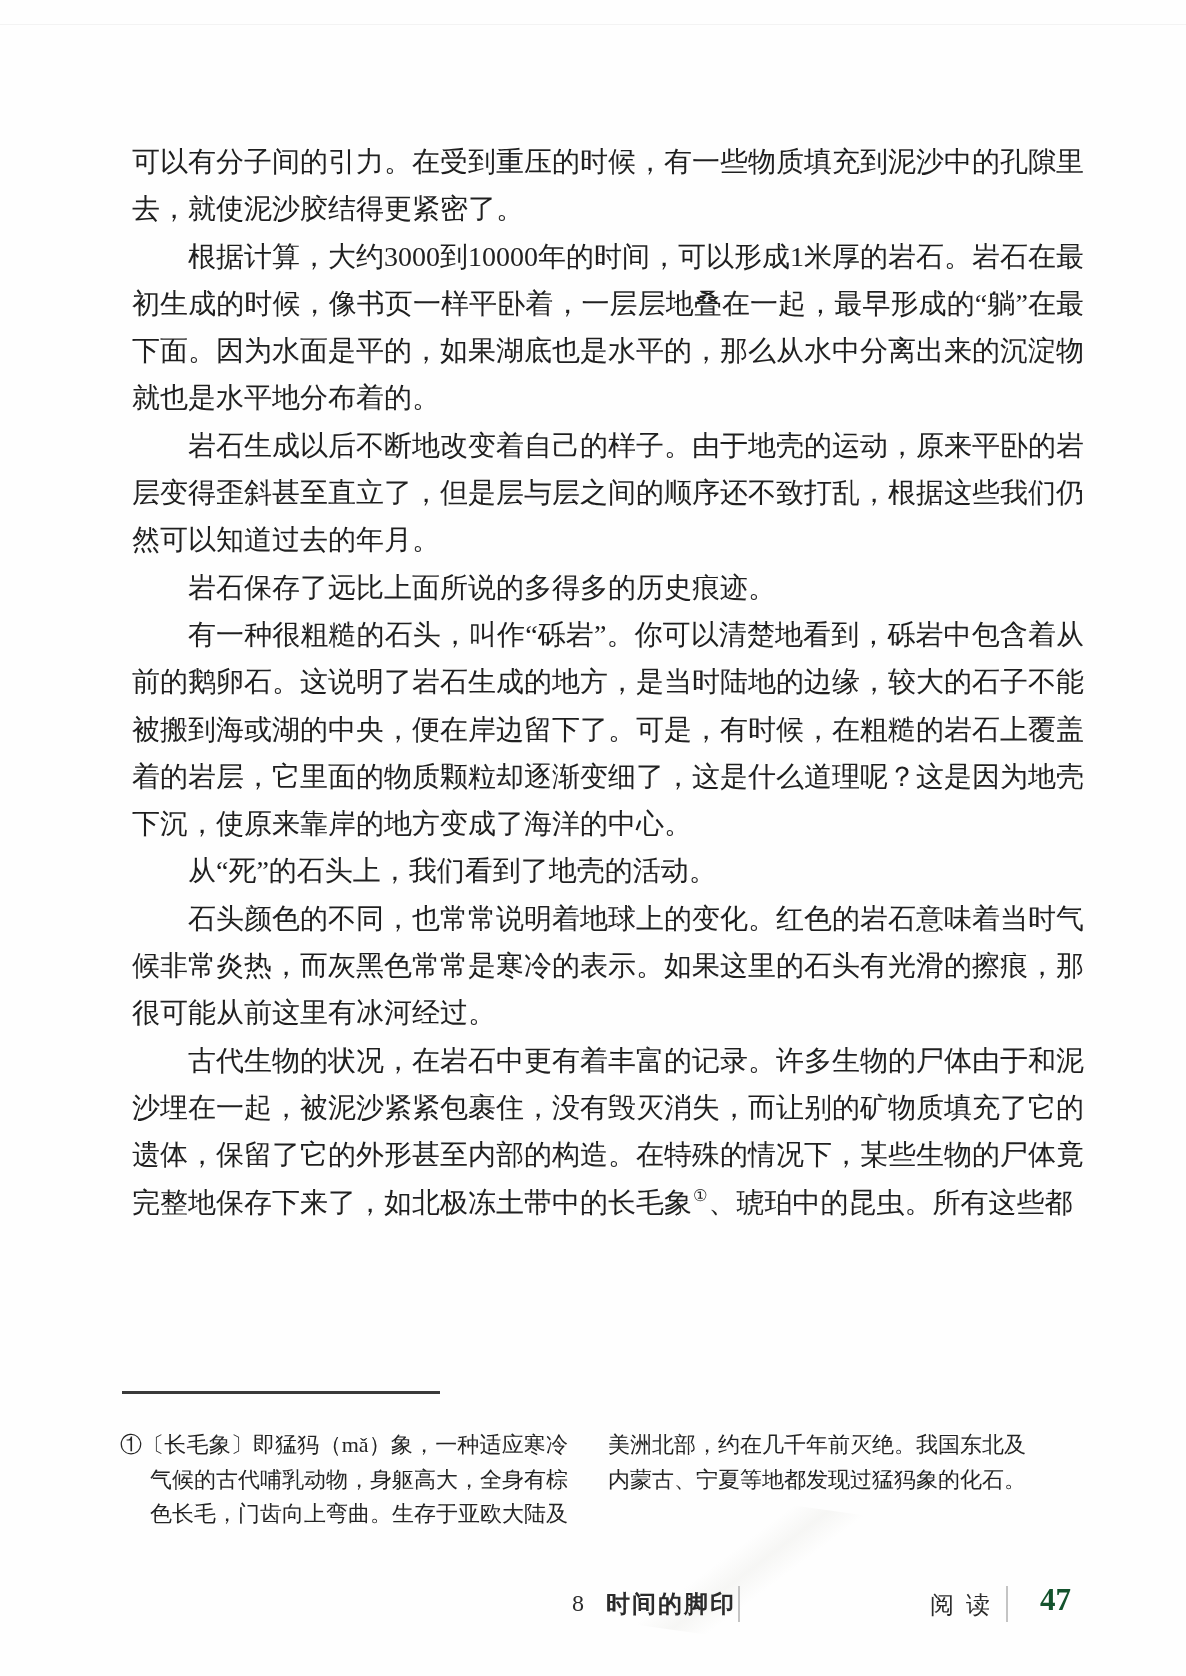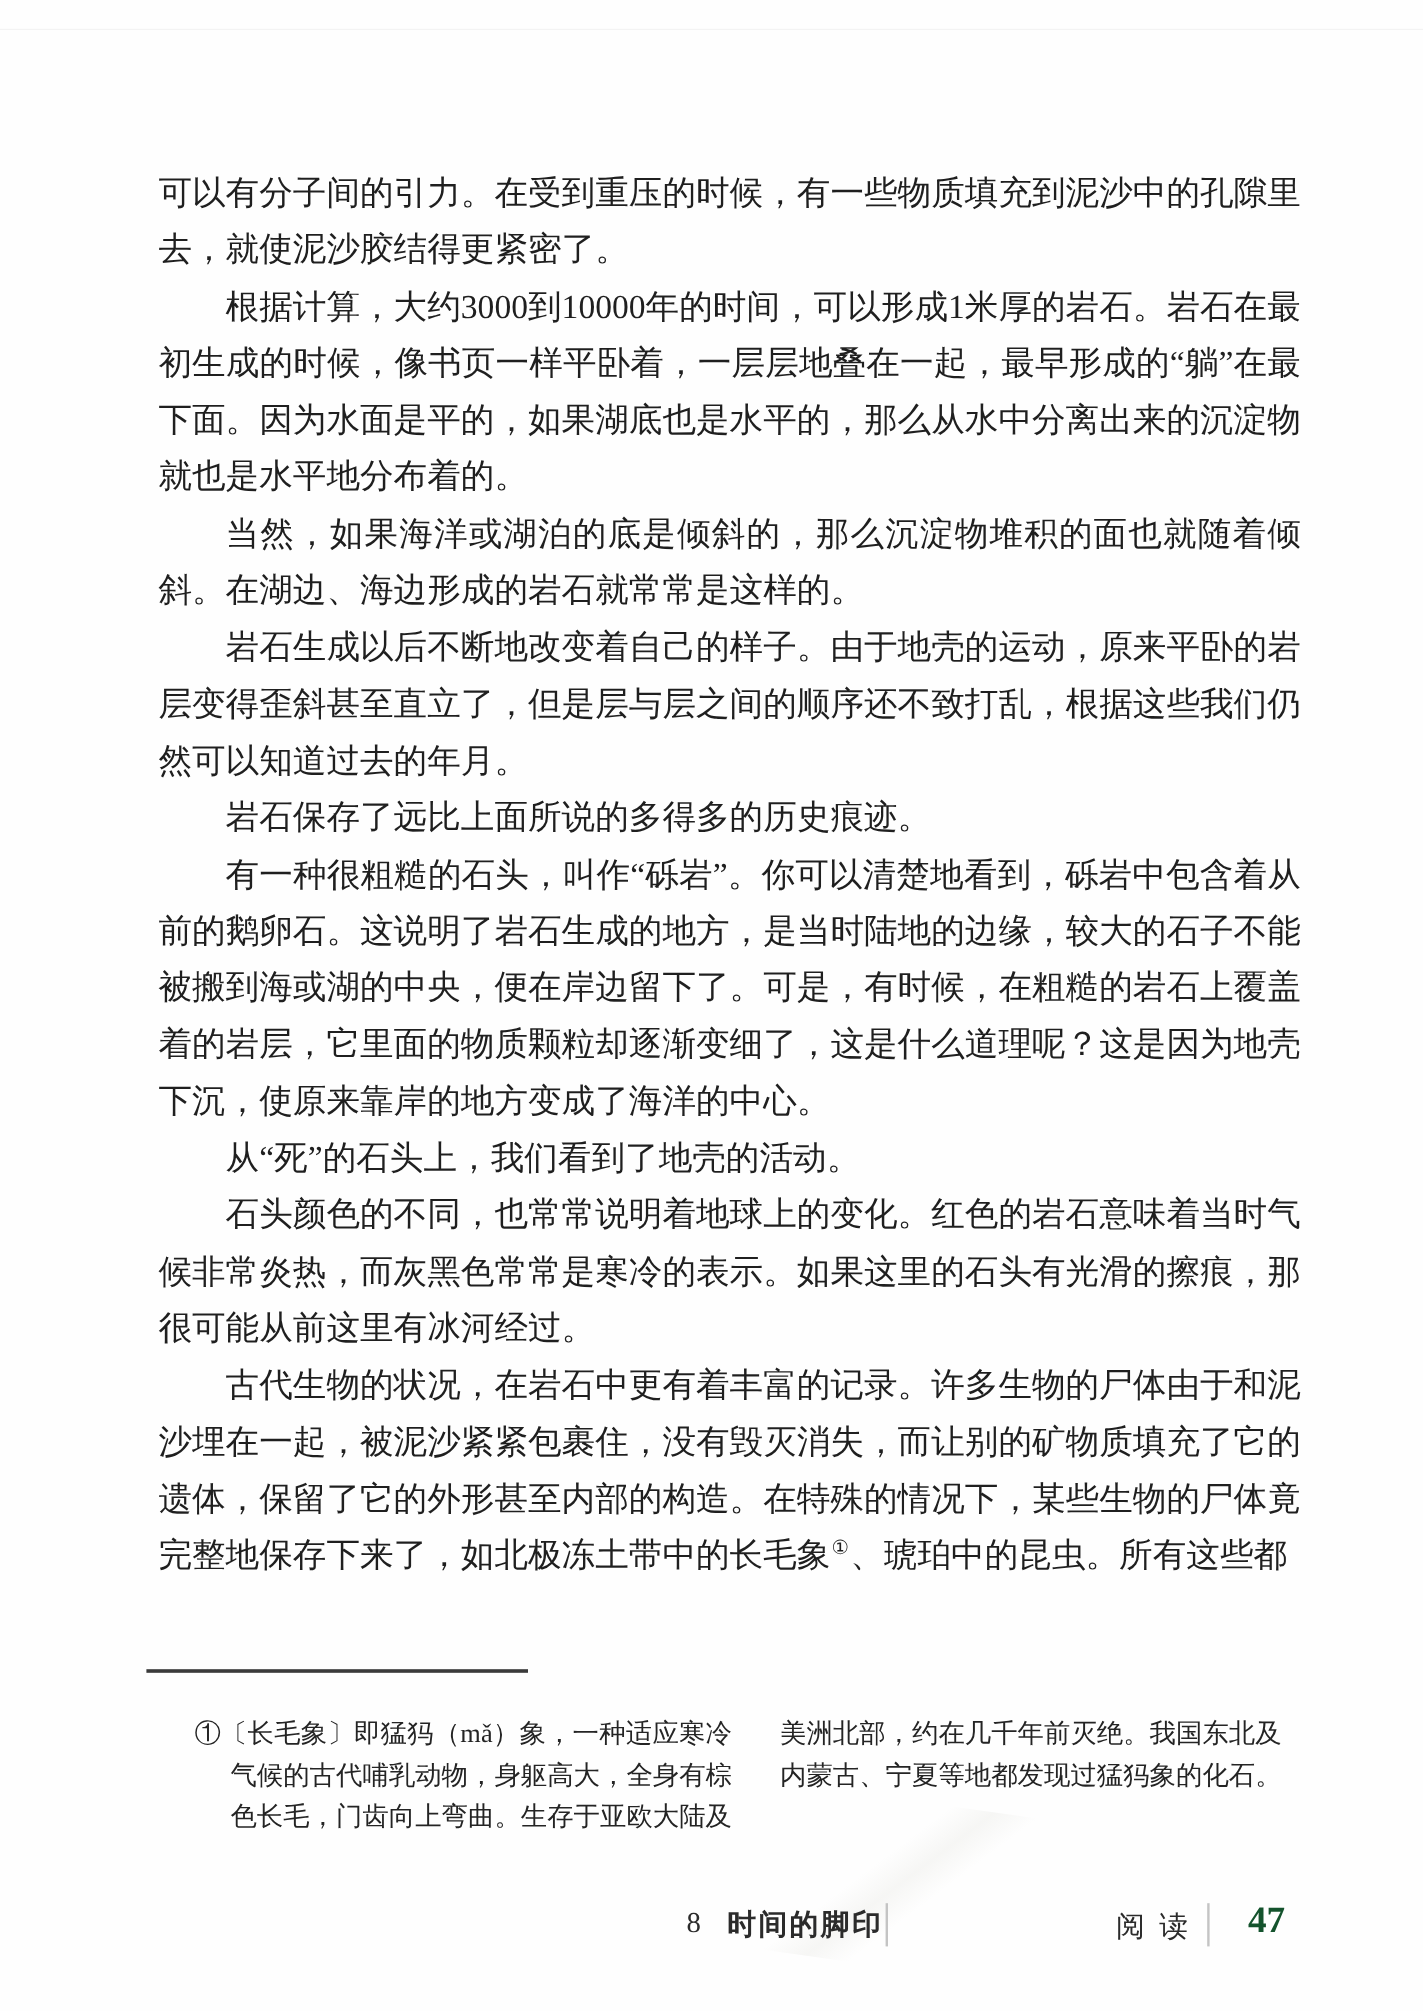--- a/index.html
+++ b/index.html
@@ -55,21 +55,21 @@
     width: 318px;
     height: 3px;
     background: #3a3a3a;
   }
   .footnotes {
     position: absolute;
     left: 120px;
     top: 1406px;
     width: 948px;
     display: flex;
-    justify-content: flex-end;
+    justify-content: flex-start;
     font-size: 22px;
     line-height: 34.5px;
     text-align: justify;
     color: #242424;
   }
   .fn-left {
     width: 448px;
     padding-left: 30px;
     text-indent: -30px;
     box-sizing: border-box;
@@ -149,21 +149,20 @@
 </style>
 </head>
 <body>
 
 <div class="page">
   <div class="scan-edge"></div>
 
   <main class="body-text" id="paragraphs">
       <p class="no-indent">可以有分子间的引力。在受到重压的时候，有一些物质填充到泥沙中的孔隙里去，就使泥沙胶结得更紧密了。</p>
       <p class="indent">根据计算，大约3000到10000年的时间，可以形成1米厚的岩石。岩石在最初生成的时候，像书页一样平卧着，一层层地叠在一起，最早形成的“躺”在最下面。因为水面是平的，如果湖底也是水平的，那么从水中分离出来的沉淀物就也是水平地分布着的。</p>
-      <p class="indent">当然，如果海洋或湖泊的底是倾斜的，那么沉淀物堆积的面也就随着倾斜。在湖边、海边形成的岩石就常常是这样的。</p>
       <p class="indent">岩石生成以后不断地改变着自己的样子。由于地壳的运动，原来平卧的岩层变得歪斜甚至直立了，但是层与层之间的顺序还不致打乱，根据这些我们仍然可以知道过去的年月。</p>
       <p class="indent">岩石保存了远比上面所说的多得多的历史痕迹。</p>
       <p class="indent">有一种很粗糙的石头，叫作“砾岩”。你可以清楚地看到，砾岩中包含着从前的鹅卵石。这说明了岩石生成的地方，是当时陆地的边缘，较大的石子不能被搬到海或湖的中央，便在岸边留下了。可是，有时候，在粗糙的岩石上覆盖着的岩层，它里面的物质颗粒却逐渐变细了，这是什么道理呢？这是因为地壳下沉，使原来靠岸的地方变成了海洋的中心。</p>
       <p class="indent">从“死”的石头上，我们看到了地壳的活动。</p>
       <p class="indent">石头颜色的不同，也常常说明着地球上的变化。红色的岩石意味着当时气候非常炎热，而灰黑色常常是寒冷的表示。如果这里的石头有光滑的擦痕，那很可能从前这里有冰河经过。</p>
       <p class="indent">古代生物的状况，在岩石中更有着丰富的记录。许多生物的尸体由于和泥沙埋在一起，被泥沙紧紧包裹住，没有毁灭消失，而让别的矿物质填充了它的遗体，保留了它的外形甚至内部的构造。在特殊的情况下，某些生物的尸体竟完整地保存下来了，如北极冻土带中的长毛象<sup class="fn-ref">①</sup>、琥珀中的昆虫。所有这些都</p>
     </main>
 
   <div class="footnote-rule"></div>
 

